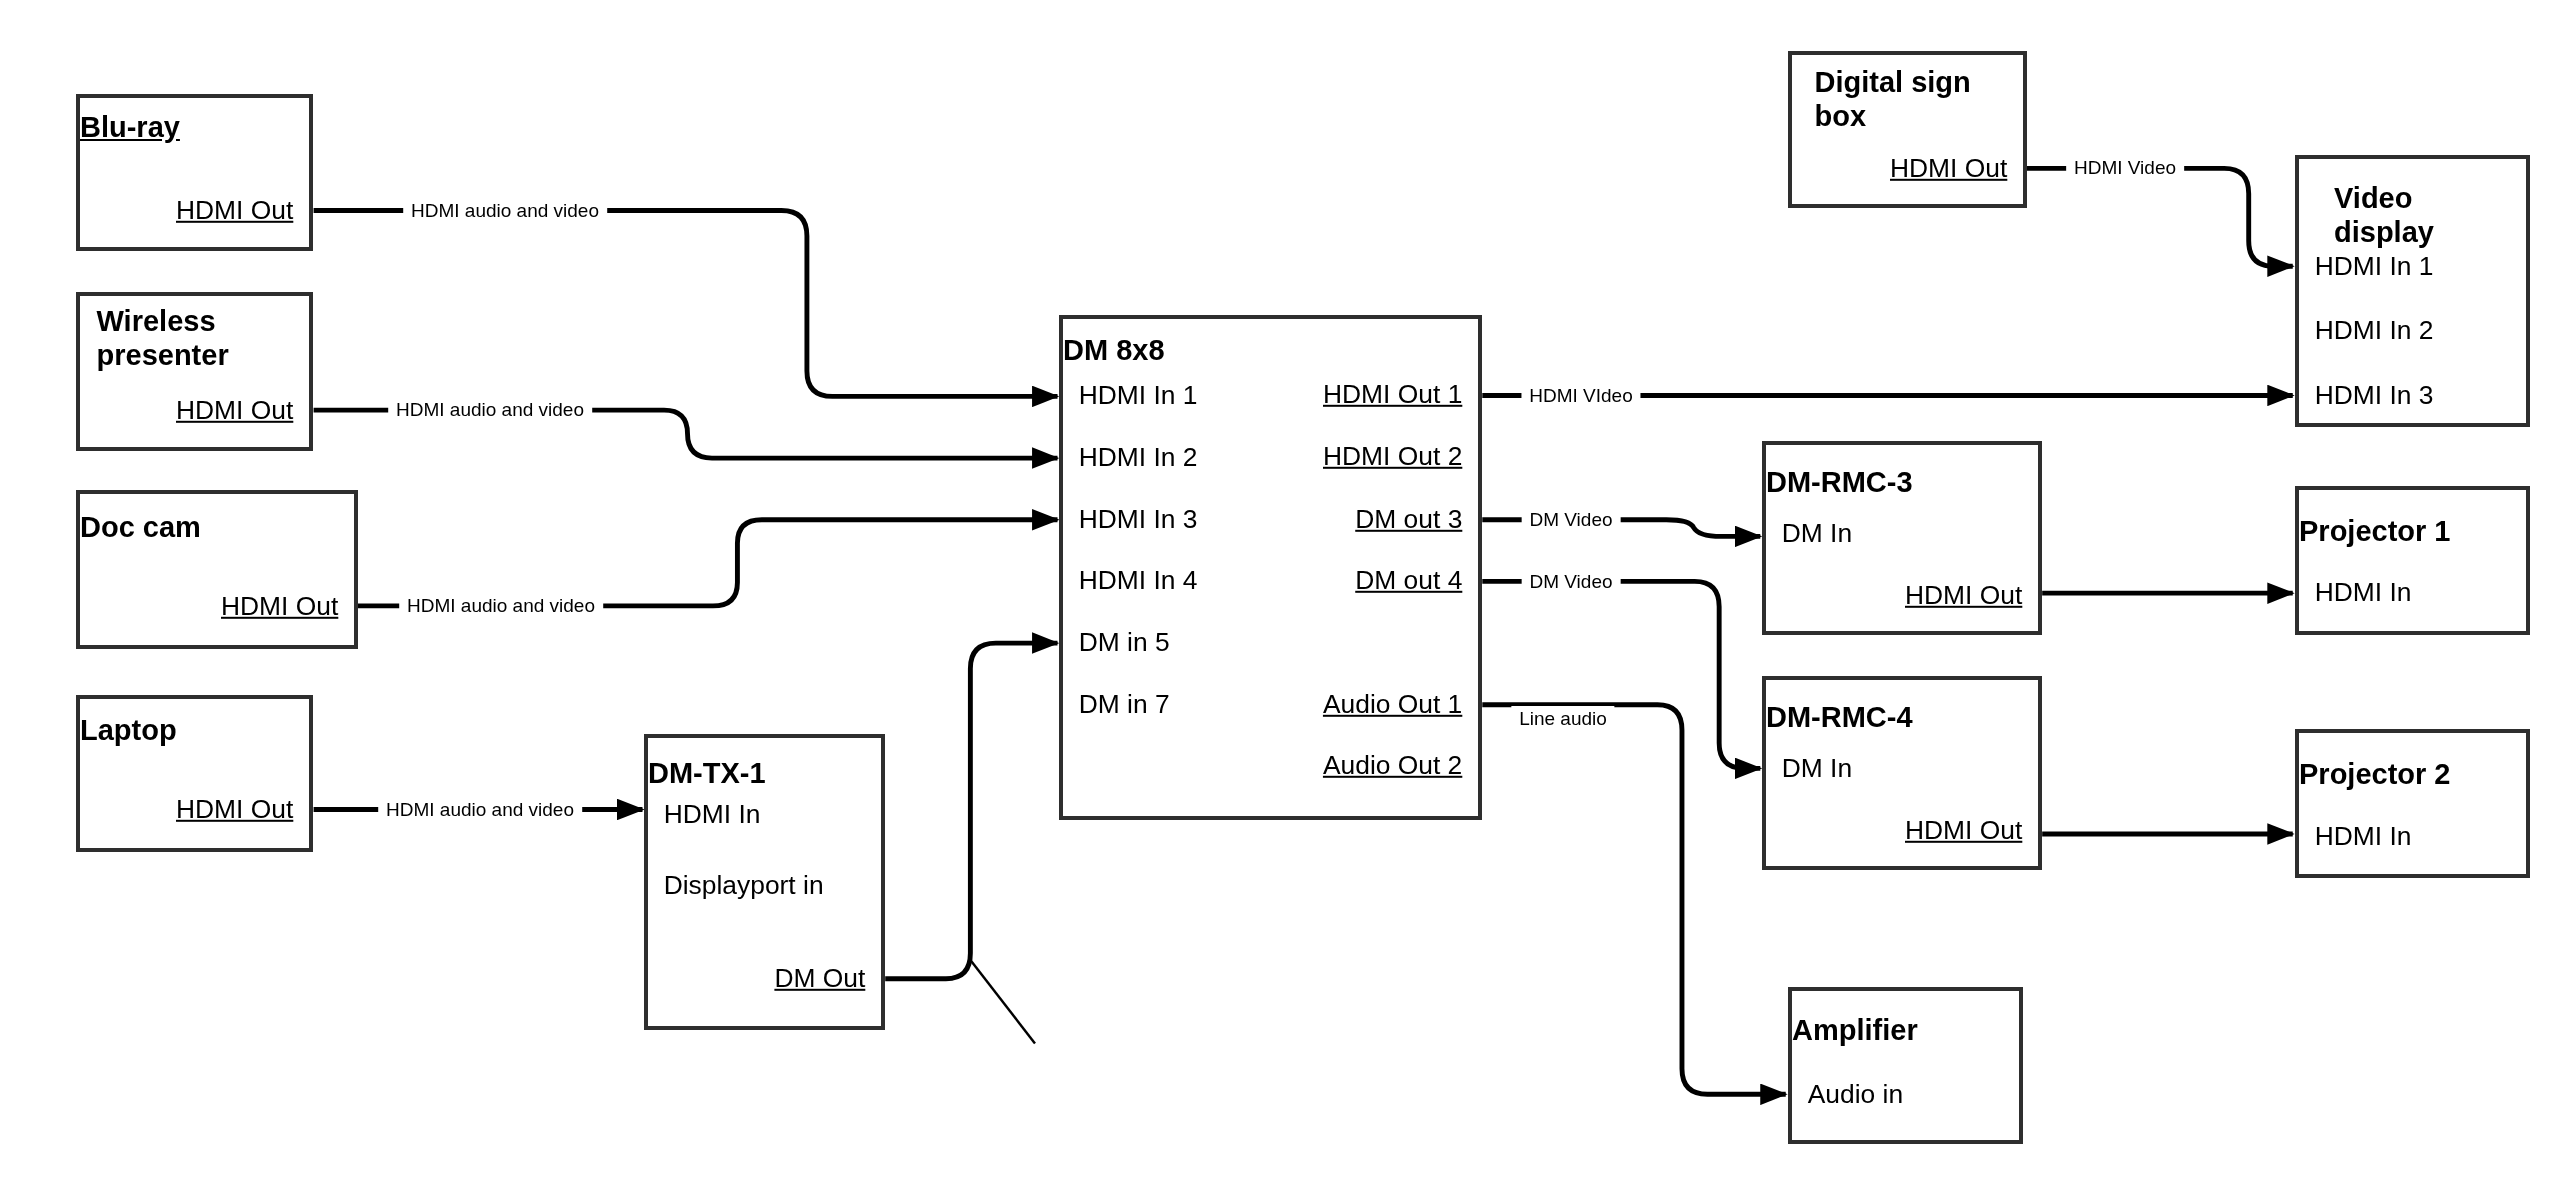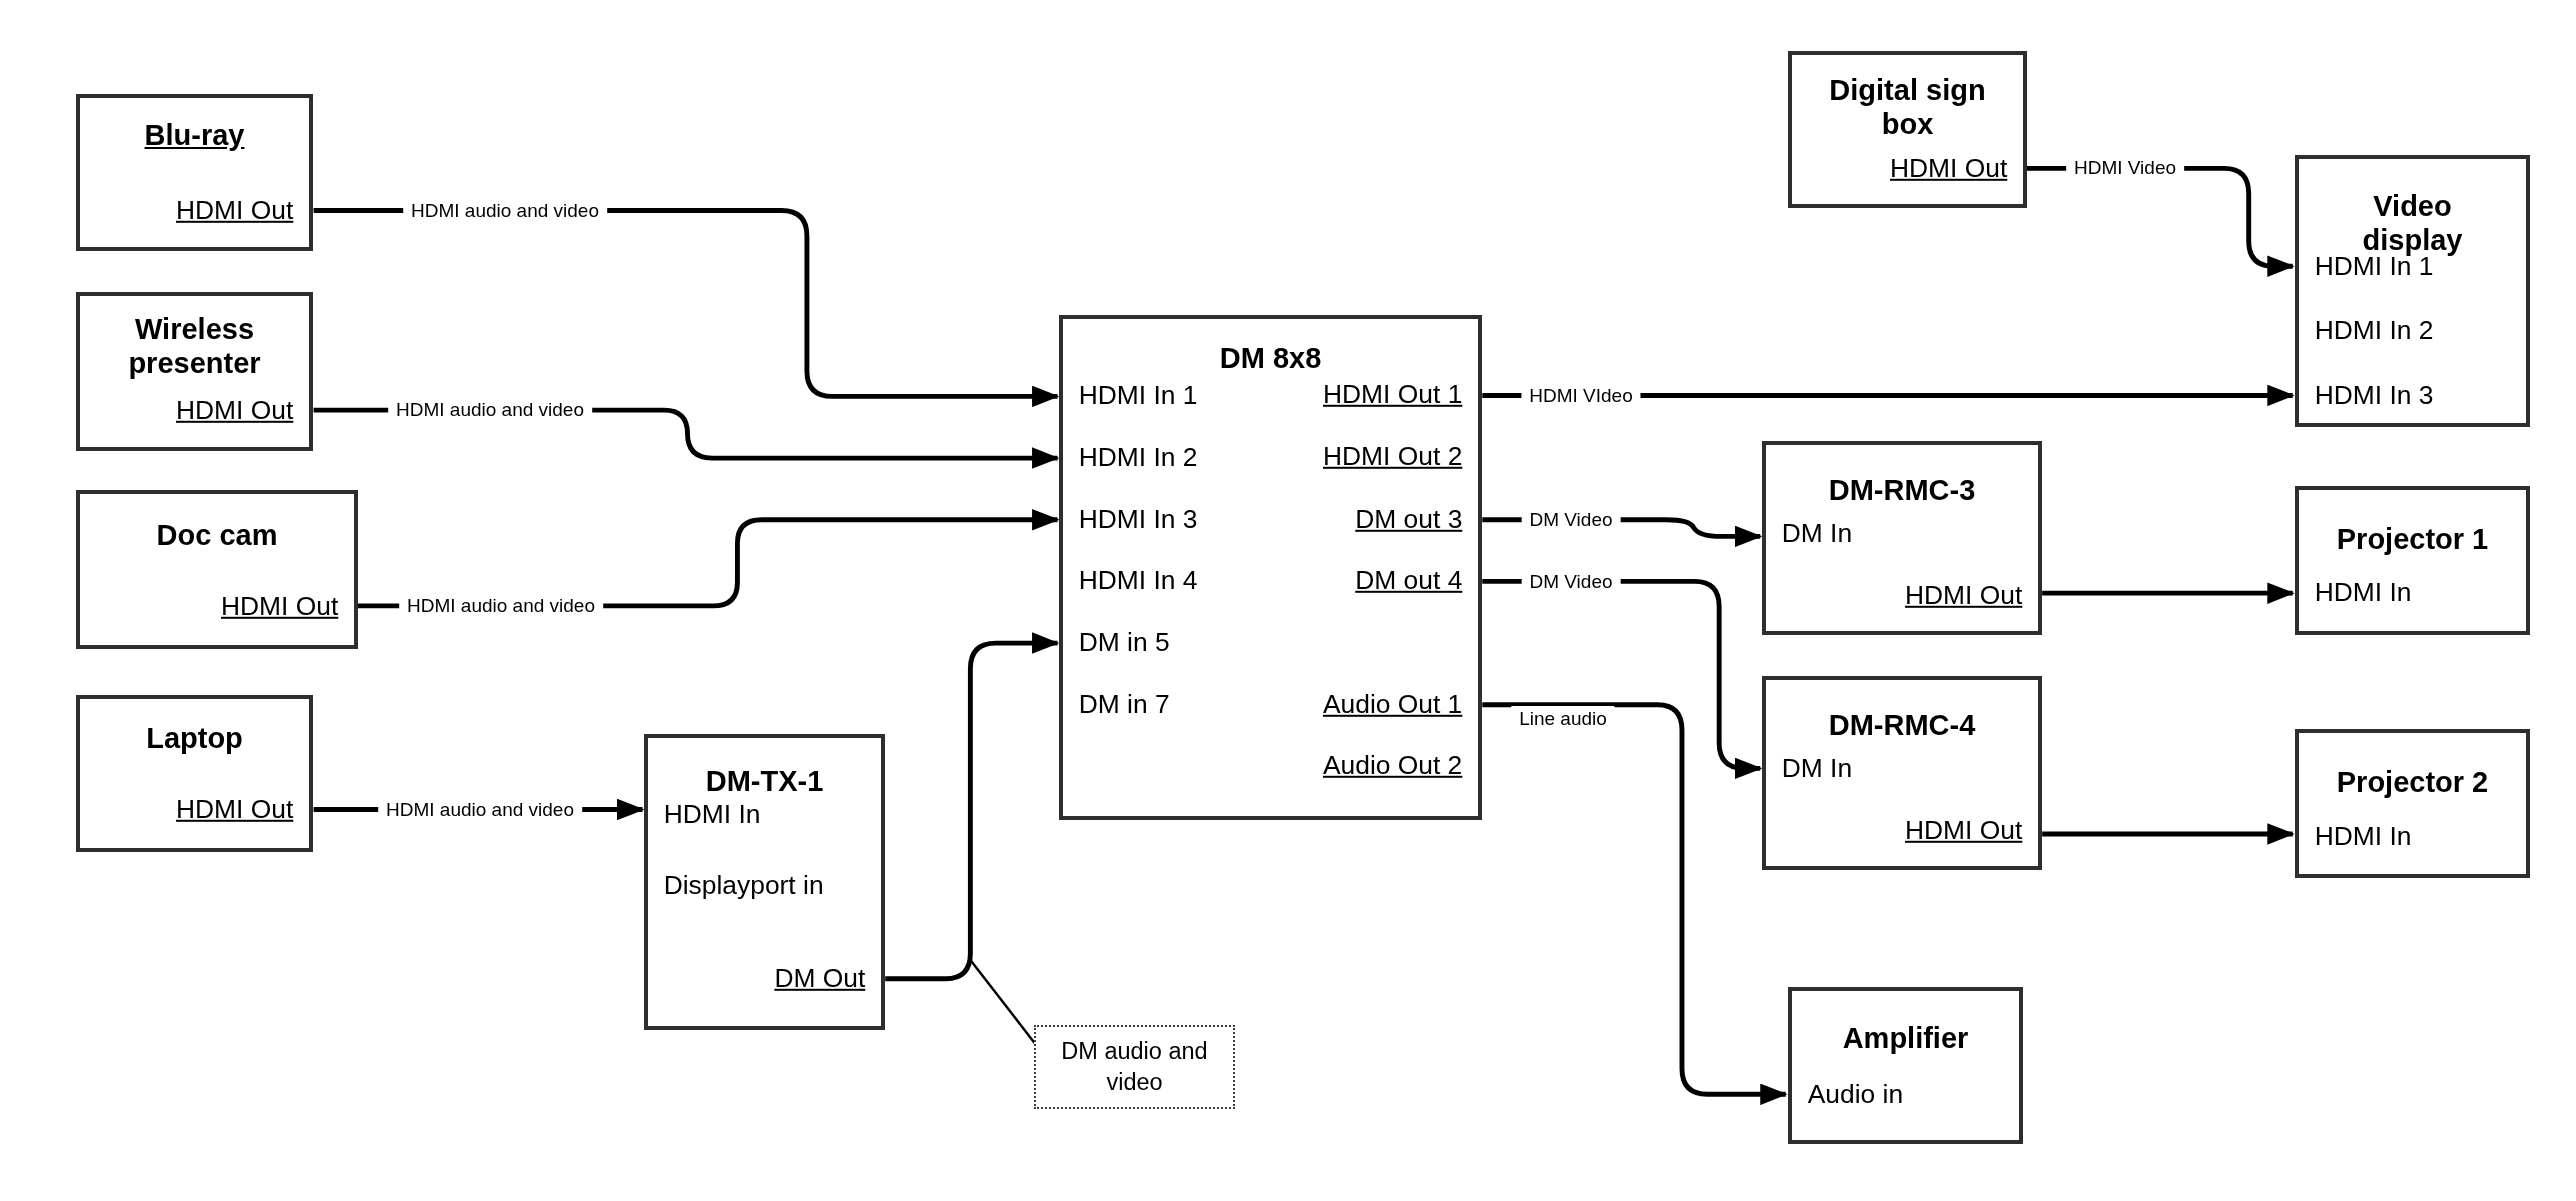--- a/index.html
+++ b/index.html
@@ -1,20 +1,20 @@
 <!DOCTYPE html>
 <html><head>
 <meta charset="utf-8">
 <style>
   html,body{margin:0;padding:0;background:#ffffff;}
   body{font-family:"Liberation Sans",sans-serif;color:#000;}
   #canvas{position:relative;width:2576px;height:1201px;background:#ffffff;overflow:hidden;}
   #wires{position:absolute;left:0;top:0;z-index:1;}
   .node{position:absolute;border:4.9px solid #2e2e2e;background:#ffffff;box-sizing:border-box;z-index:2;}
-  .node-title{font-size:29px;font-weight:bold;text-align:center;line-height:1.18;margin:8px auto;}
+  .node-title{font-size:29px;font-weight:bold;text-align:left;line-height:1.18;margin:0 auto;}
   .port{position:absolute;font-size:26.4px;line-height:1;transform:translateY(-50%);white-space:nowrap;}
   .pl{left:15.7px;}
   .pr{right:15.7px;text-decoration:underline;}
   .edge-label{position:absolute;transform:translate(-50%,-50%);background:#ffffff;padding:2px 7.8px;
               font-size:19px;white-space:nowrap;z-index:3;}
   .annotation{position:absolute;border:2px dotted #3c3c3c;background:#ffffff;z-index:3;
               display:flex;align-items:center;justify-content:center;text-align:center;
               font-size:23.5px;line-height:1.3;}
   .annotation-text{width:166px;}
 </style>
@@ -131,18 +131,15 @@
   <span class="edge-label" style="left:505px;top:211px;">HDMI audio and video</span>
   <span class="edge-label" style="left:490px;top:410px;">HDMI audio and video</span>
   <span class="edge-label" style="left:501px;top:606px;">HDMI audio and video</span>
   <span class="edge-label" style="left:480px;top:810px;">HDMI audio and video</span>
   <span class="edge-label" style="left:1581px;top:396px;">HDMI VIdeo</span>
   <span class="edge-label" style="left:1571px;top:520px;">DM Video</span>
   <span class="edge-label" style="left:1571px;top:582px;">DM Video</span>
   <span class="edge-label" style="left:1563px;top:705px;margin-top:14px;">Line audio</span>
   <span class="edge-label" style="left:2125px;top:168px;">HDMI Video</span>
 
-  <div class="annotation" style="left:1034px;top:1025px;width:197px;height:80px;">
-    <span class="annotation-text">DM audio and video</span>
-  </div>
 
 </div>
 
 
 </body></html>

